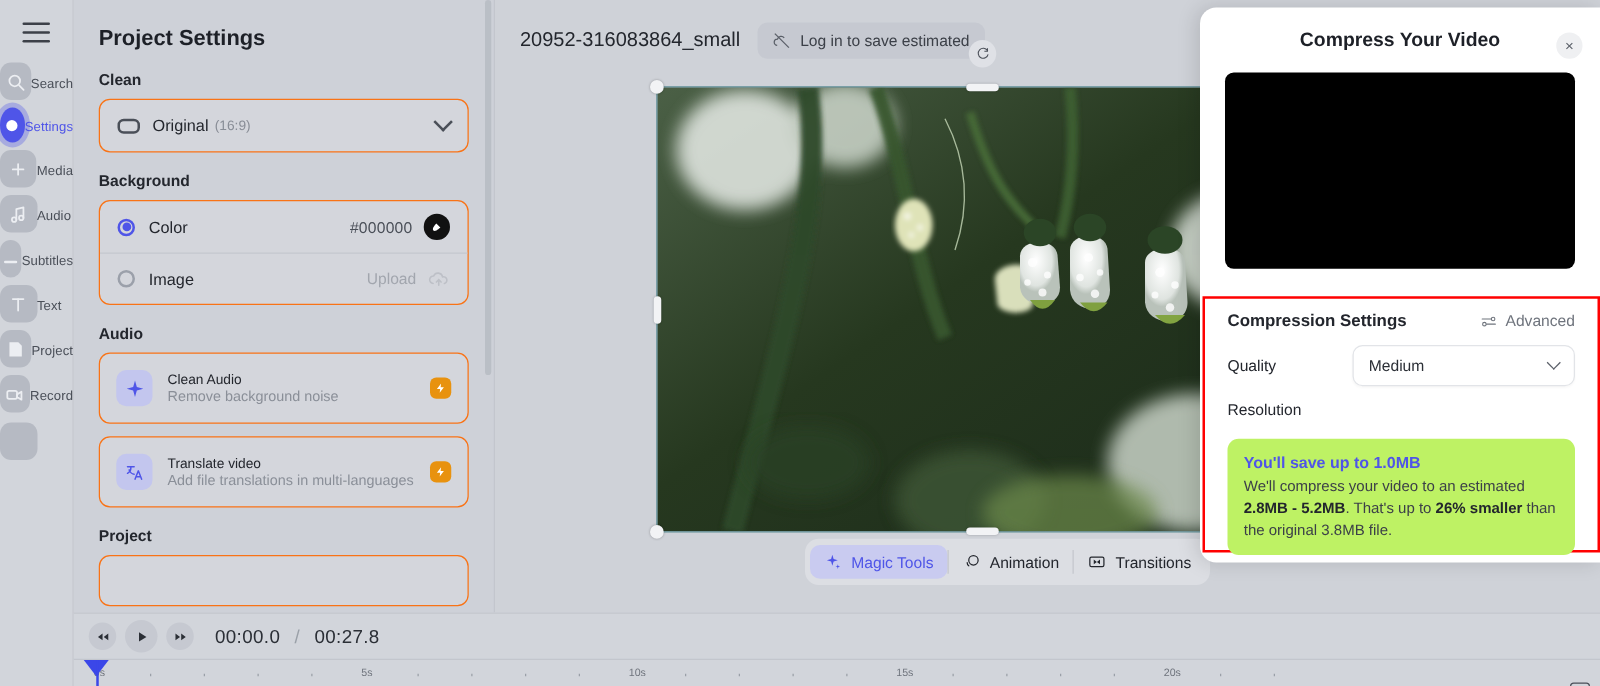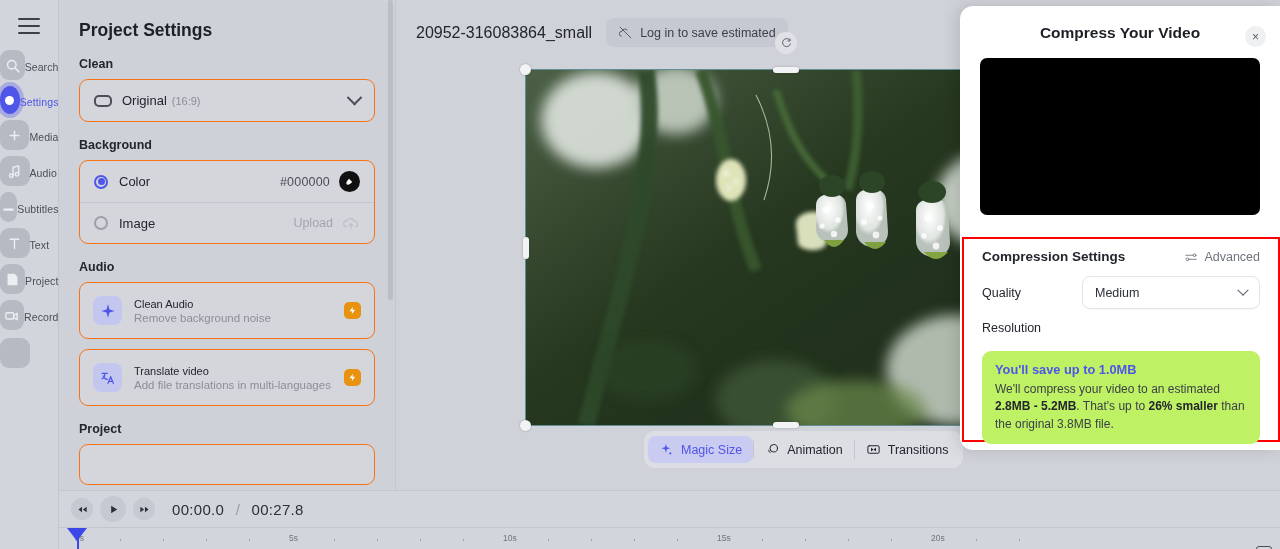--- a/index.html
+++ b/index.html
@@ -480,21 +480,21 @@
       <div class="edge e-t"></div>
       <div class="edge e-b"></div>
     </div>
 
     <div class="toolbar">
       <div class="tool sel">
         <svg viewBox="0 0 24 24">
           <path d="M11 3l1.6 5.4L18 10l-5.4 1.6L11 17l-1.6-5.4L4 10l5.4-1.6z" fill="currentColor" stroke="none"></path>
           <path d="M18 15l.7 2.3L21 18l-2.3.7L18 21l-.7-2.3L15 18l2.3-.7z" fill="currentColor" stroke="none"></path>
         </svg>
-        <span>Magic Size</span>
+        <span>Magic Tools</span>
       </div>
       <div class="tool-sep"></div>
       <div class="tool">
         <svg viewBox="0 0 24 24">
           <circle cx="14" cy="10" r="6"></circle>
             <path d="M8 17a5 5 0 0 1-2-4"></path>
         </svg>
         <span>Animation</span>
       </div>
       <div class="tool-sep"></div>

